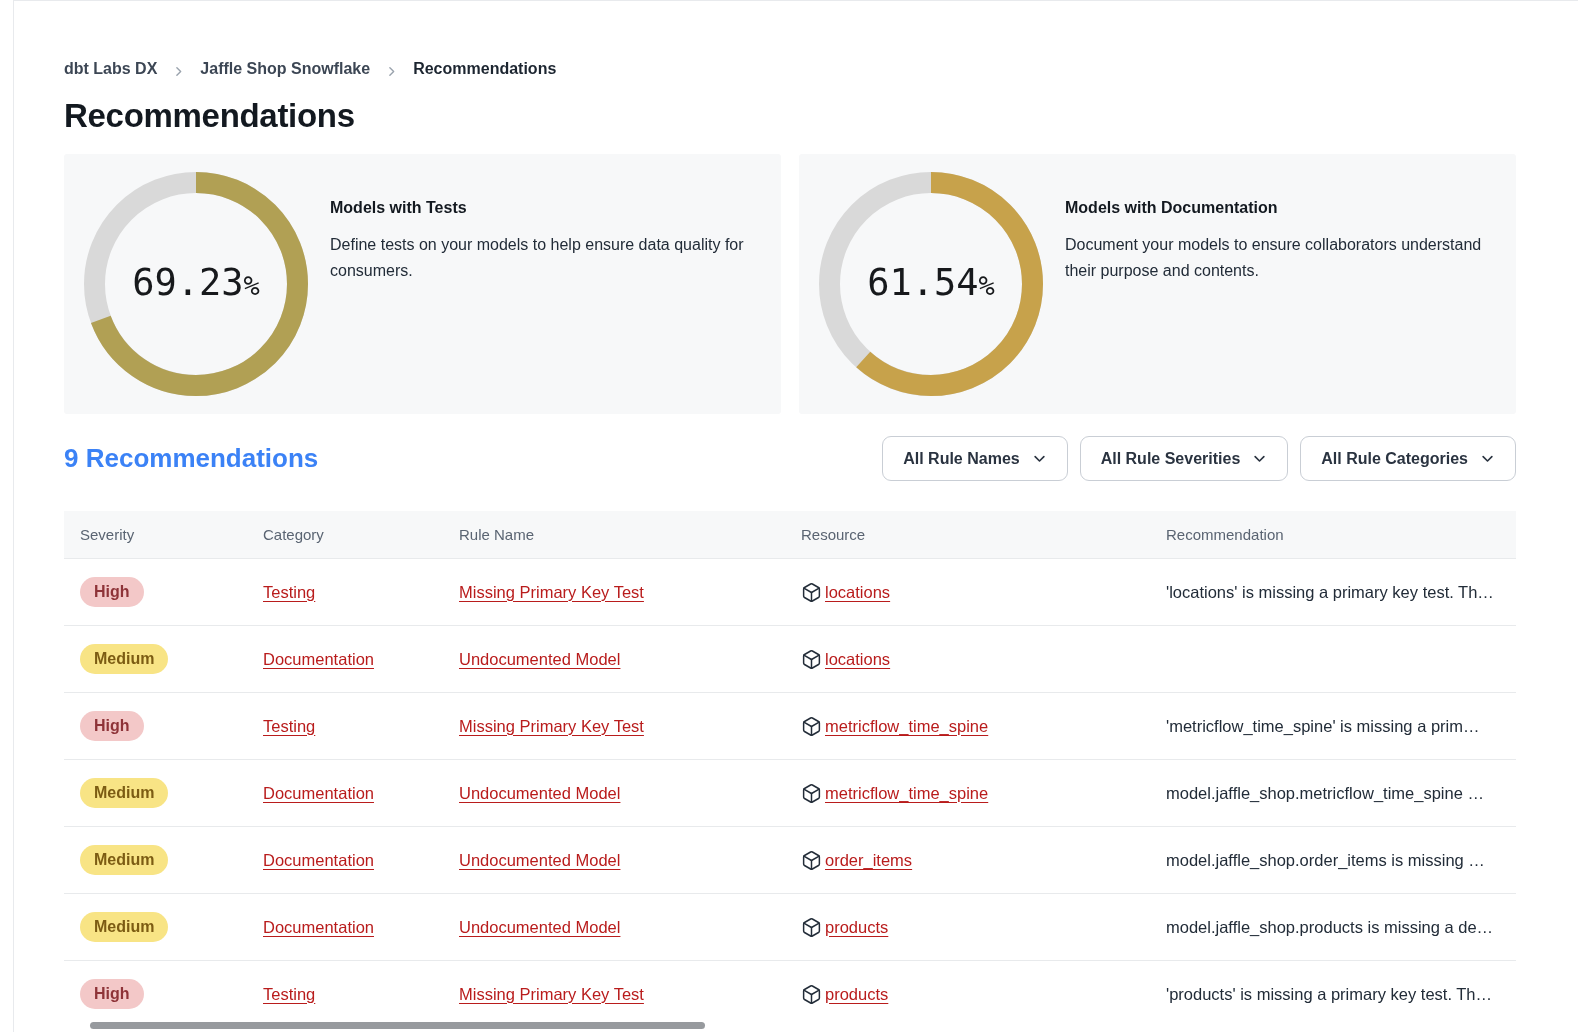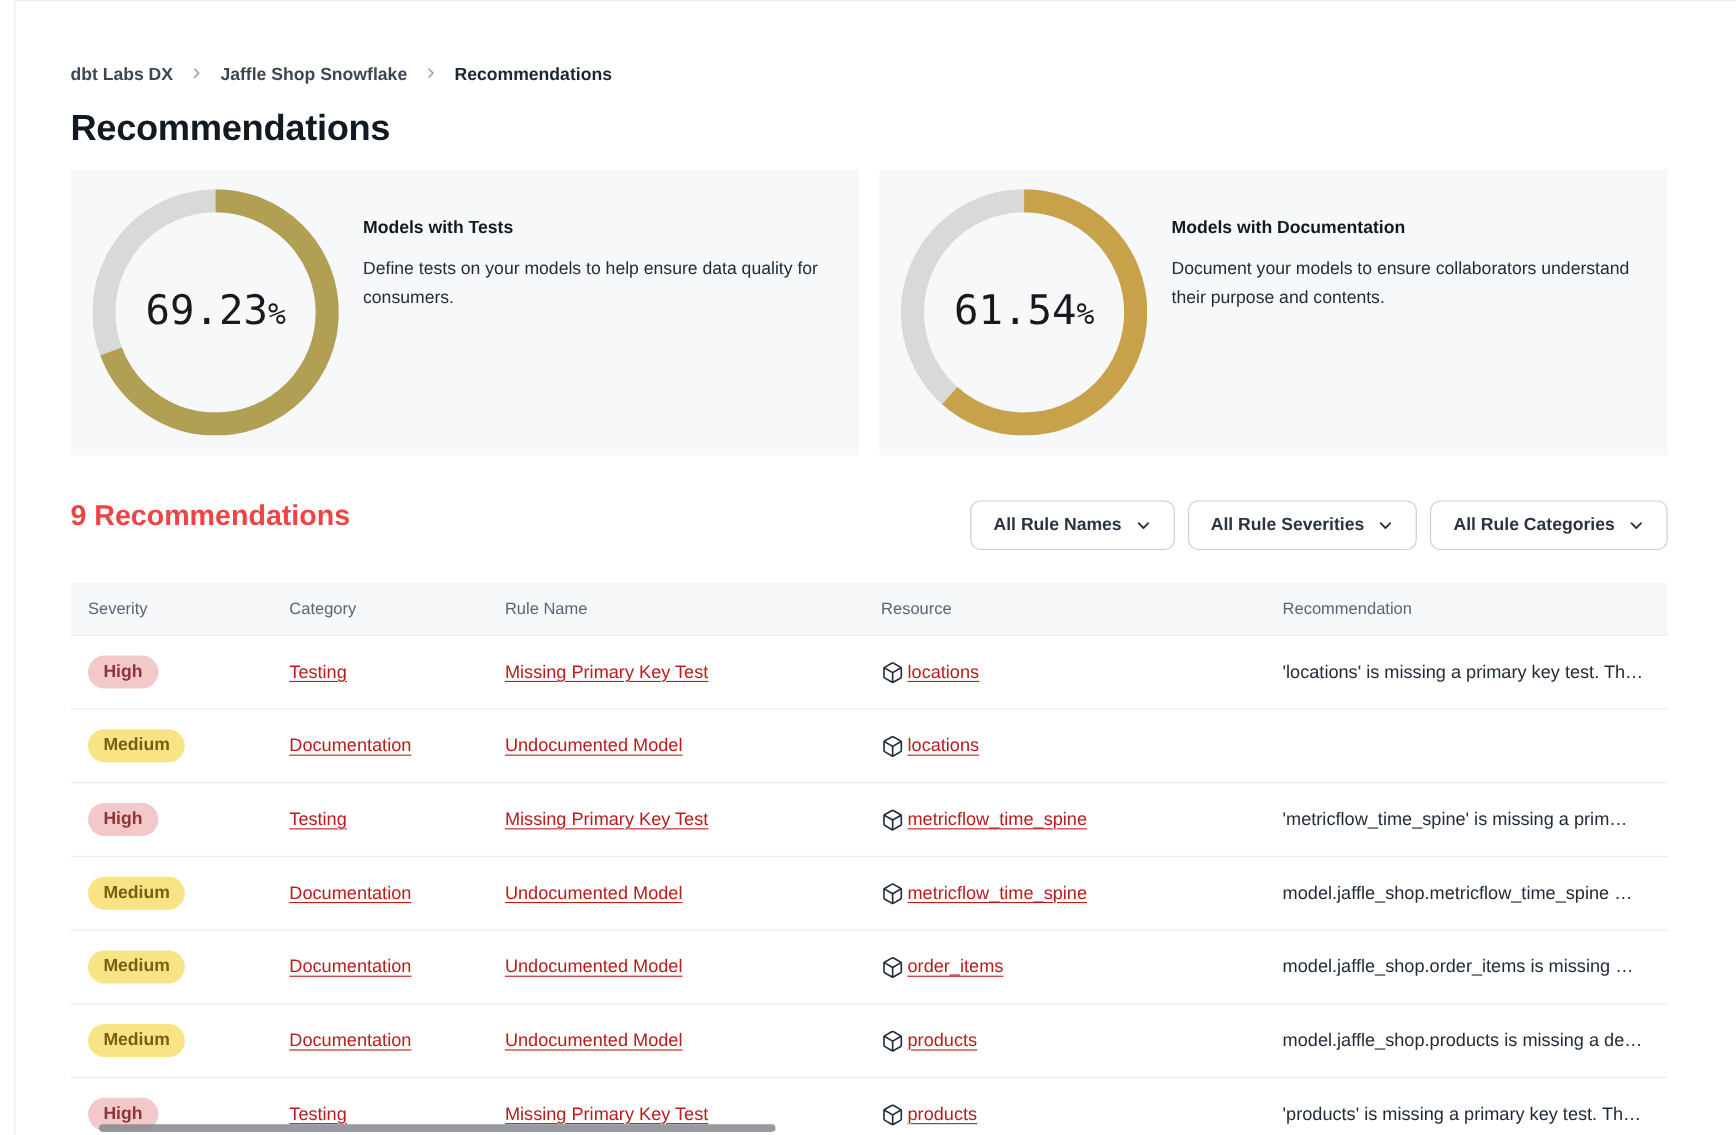--- a/index.html
+++ b/index.html
@@ -12,21 +12,21 @@
     position:relative;
   }
   .frame {
     margin-left:13px;
     border-left:1px solid #e8eaed;
     border-top:1px solid #e8eaed;
     min-height:1032px;
     padding:0 62px 0 50px;
   }
   
-  .breadcrumb { padding-top:59px; display:flex; align-items:flex-start; gap:15px;
+  .breadcrumb { padding-top:59px; display:flex; align-items:flex-end; gap:15px;
     font-size:16px; font-weight:700; color:#3c4654; }
   .crumb { cursor:pointer; }
   .crumb-current { color:#1c2530; }
   .crumb-sep { display:flex; align-items:center; }
   
   h1.page-title { margin:16px 0 0; font-size:33px; font-weight:700; color:#131920; letter-spacing:-0.3px; line-height:44px;}
   
   .cards { display:flex; gap:18px; margin-top:16px; }
   .card { flex:1; background:#f7f8f9; height:260px; border-radius:3px;
     display:flex; align-items:flex-start; padding:18px 20px; }
@@ -35,22 +35,22 @@
   .percent { position:absolute; inset:0; display:flex; align-items:baseline;
     justify-content:center; font-family:"DejaVu Sans Mono", monospace; color:#17191c; }
   .percent-inner { position:absolute; top:50%; left:50%; transform:translate(-50%,-54%); white-space:nowrap; }
   .percent .num { font-size:37px; font-weight:500; }
   .percent .unit { font-size:27px; font-weight:500; }
   .card-text { margin-left:22px; padding-top:27px; }
   .card-title { font-size:16px; font-weight:700; color:#131920; }
   .card-desc { margin-top:15px; font-size:16px; line-height:26px; color:#222c38; max-width:452px; }
   
   .list-header { display:flex; justify-content:space-between; align-items:center; margin-top:22px; }
-  .list-title { font-size:26px; font-weight:700; color:#ef4444; margin:0; }
-  .filters { display:flex; gap:12px;margin-top:19px; }
+  .list-title { font-size:26px; font-weight:700; color:#3b82f6; margin:0; }
+  .filters { display:flex; gap:12px; }
   .filter-btn { display:flex; align-items:center; gap:12px; height:45px; padding:0 20px;
     background:#ffffff; border:1px solid #c9ced5; border-radius:9px;
     font-size:16px; font-weight:700; color:#2a3340; cursor:pointer;
     font-family:"Liberation Sans", sans-serif; }
   
   .table { margin-top:30px; }
   .thead, .trow { display:grid; grid-template-columns:199px 196px 342px 365px 1fr; align-items:center; }
   .thead { background:#f7f8f9; height:47px; font-size:15px; font-weight:500; color:#5a6472; }
   .thead .th:first-child { padding-left:16px; }
   .trow { height:67px; border-top:1px solid #e8eaec; font-size:16.5px; }

